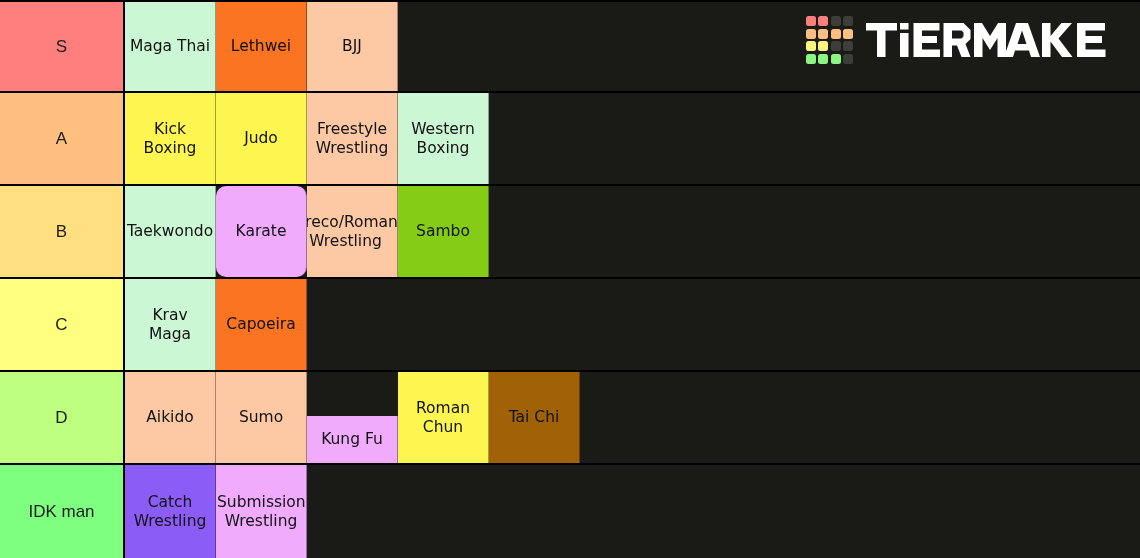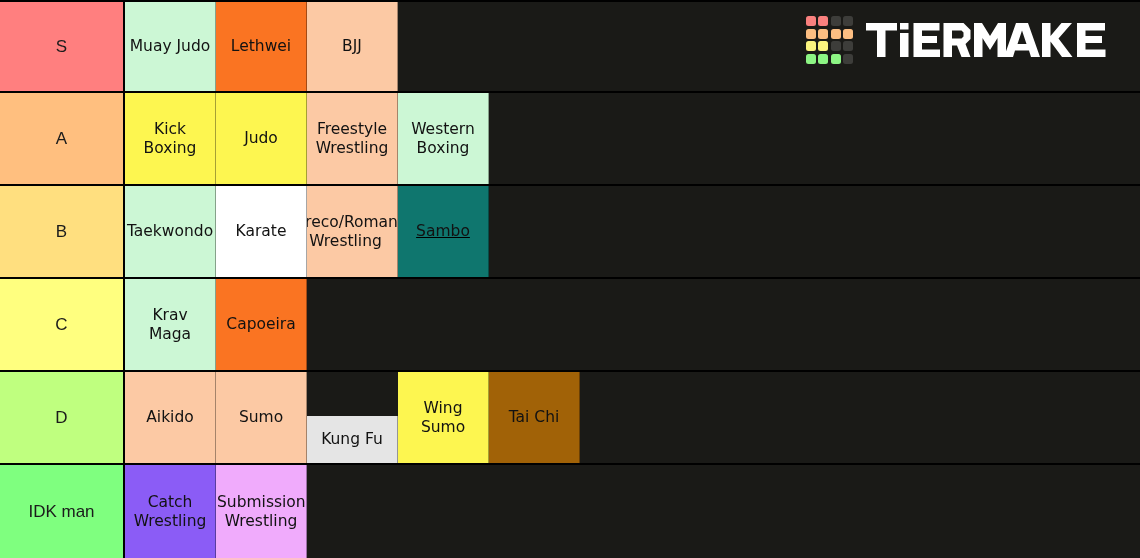--- a/index.html
+++ b/index.html
@@ -135,21 +135,21 @@
 
 <div id="tierlist-app">
 
   <div class="rows">
       <div class="tier-row">
         <div class="tier-label" style="background: rgb(255, 127, 127);">
           <span>S</span>
         </div>
         <div class="tier-items">
           <div class="tier-item" style="background: rgb(204, 247, 213);">
-            <span>Muay Judo</span>
+            <span>Maga Thai</span>
           </div>
           <div class="tier-item" style="background: rgb(250, 116, 34);">
             <span>Lethwei</span>
           </div>
           <div class="tier-item" style="background: rgb(252, 201, 164);">
             <span>BJJ</span>
           </div>
           <div class="tier-fill"></div>
         </div>
       </div>
@@ -177,28 +177,28 @@
         </div>
       </div>
       <div class="tier-row">
         <div class="tier-label" style="background: rgb(255, 223, 127);">
           <span>B</span>
         </div>
         <div class="tier-items">
           <div class="tier-item" style="background: rgb(204, 247, 213);">
             <span>Taekwondo</span>
           </div>
-          <div class="tier-item" style="background: #ffffff;">
+          <div class="tier-item" style="background: #f0abfc; border-radius: 10px;">
             <span>Karate</span>
           </div>
           <div class="tier-item clip" style="background: rgb(252, 201, 164);">
             <span>Greco/Roman
 Wrestling</span>
           </div>
-          <div class="tier-item" style="background: #0f766e; text-decoration: underline;">
+          <div class="tier-item" style="background: #84cc16;">
             <span>Sambo</span>
           </div>
           <div class="tier-fill"></div>
         </div>
       </div>
       <div class="tier-row">
         <div class="tier-label" style="background: rgb(255, 255, 127);">
           <span>C</span>
         </div>
         <div class="tier-items">
@@ -216,25 +216,25 @@
         <div class="tier-label" style="background: rgb(191, 255, 127);">
           <span>D</span>
         </div>
         <div class="tier-items">
           <div class="tier-item" style="background: rgb(252, 201, 164);">
             <span>Aikido</span>
           </div>
           <div class="tier-item" style="background: rgb(252, 201, 164);">
             <span>Sumo</span>
           </div>
-          <div class="tier-item" style="background: #e5e5e5; margin-top: 44px;">
+          <div class="tier-item" style="background: #f0abfc; margin-top: 44px;">
             <span>Kung Fu</span>
           </div>
           <div class="tier-item" style="background: rgb(253, 246, 80);">
-            <span>Wing Sumo</span>
+            <span>Roman Chun</span>
           </div>
           <div class="tier-item" style="background: #a16207;">
             <span>Tai Chi</span>
           </div>
           <div class="tier-fill"></div>
         </div>
       </div>
       <div class="tier-row">
         <div class="tier-label" style="background: rgb(127, 255, 127);">
           <span>IDK man</span>

